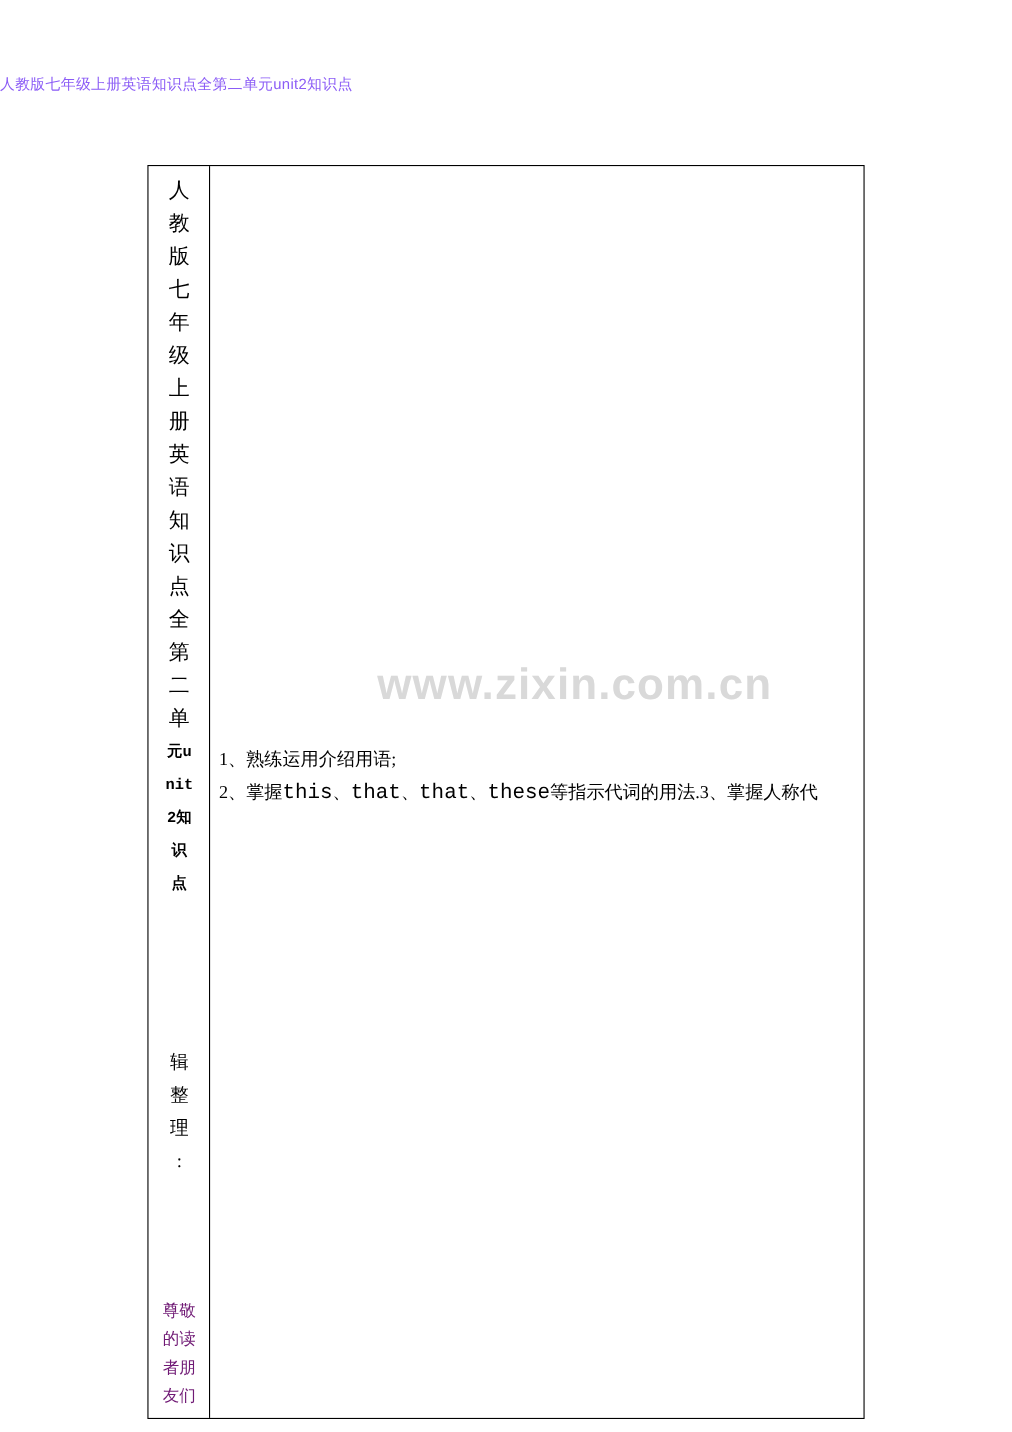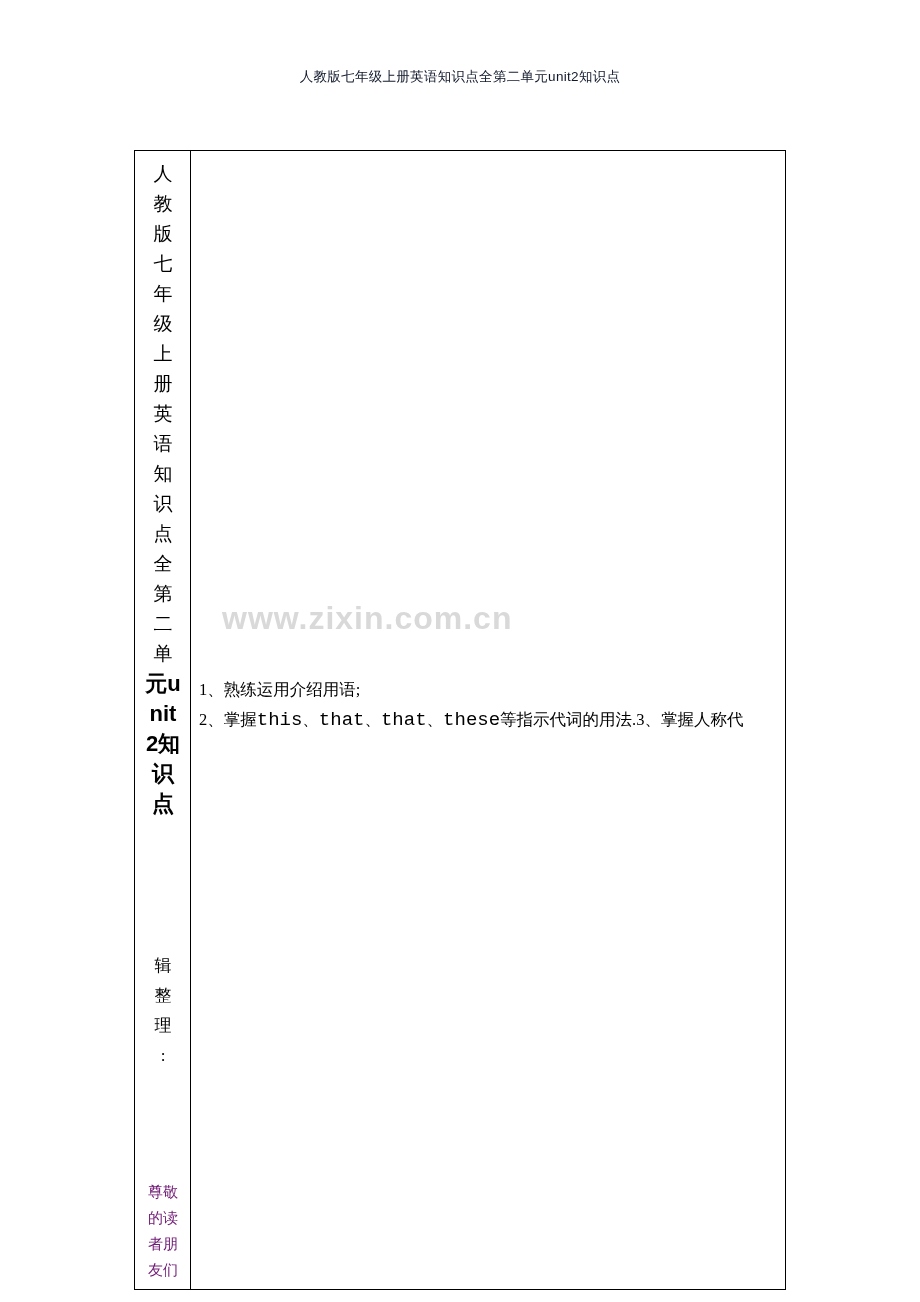--- a/index.html
+++ b/index.html
@@ -14,24 +14,23 @@
     font-family: "Liberation Serif", serif;
     color: #000000;
     overflow: hidden;
   }
 
   .page-header {
     position: absolute;
     top: 68px;
     left: 0;
     width: 920px;
-    text-align: center;
     font-family: "Liberation Sans", sans-serif;
     font-size: 13.5px;
-    color: #0f172a;
+    color: #8b5cf6;
     letter-spacing: 0.3px;
   }
 
   .doc-table {
     position: absolute;
     left: 134px;
     top: 150px;
     width: 652px;
     height: 1140px;
     border: 1px solid #000000;
@@ -64,23 +63,23 @@
     font-family: "Liberation Serif", serif;
     font-size: 19px;
     line-height: 30px;
     color: #000;
     letter-spacing: 0px;
   }
   .vtitle .ch {
     display: block;
   }
   .vtitle .bold {
-    font-family: Liberation Sans, sans-serif;
+    font-family: Liberation Mono, monospace;
     font-weight: bold;
-    font-size: 22px;
+    font-size: 14px;
     line-height: 30px;
   }
 
   .vsub {
     position: absolute;
     top: 800px;
     left: 0;
     width: 56px;
     text-align: center;
     font-family: "Liberation Serif", serif;
@@ -121,23 +120,23 @@
     font-family: "Liberation Mono", monospace;
     font-size: 19px;
   }
 
   
   .watermark {
     position: absolute;
     top: 600px;
     left: 222px;
     width: 480px;
-    text-align: left;
+    text-align: right;
     font-family: "Liberation Sans", sans-serif;
-    font-size: 32px;
+    font-size: 40px;
     font-weight: bold;
     color: #d9d9d9;
     letter-spacing: 1px;
     user-select: none;
     pointer-events: none;
     white-space: nowrap;
   }
 </style>
 </head>
 <body>

